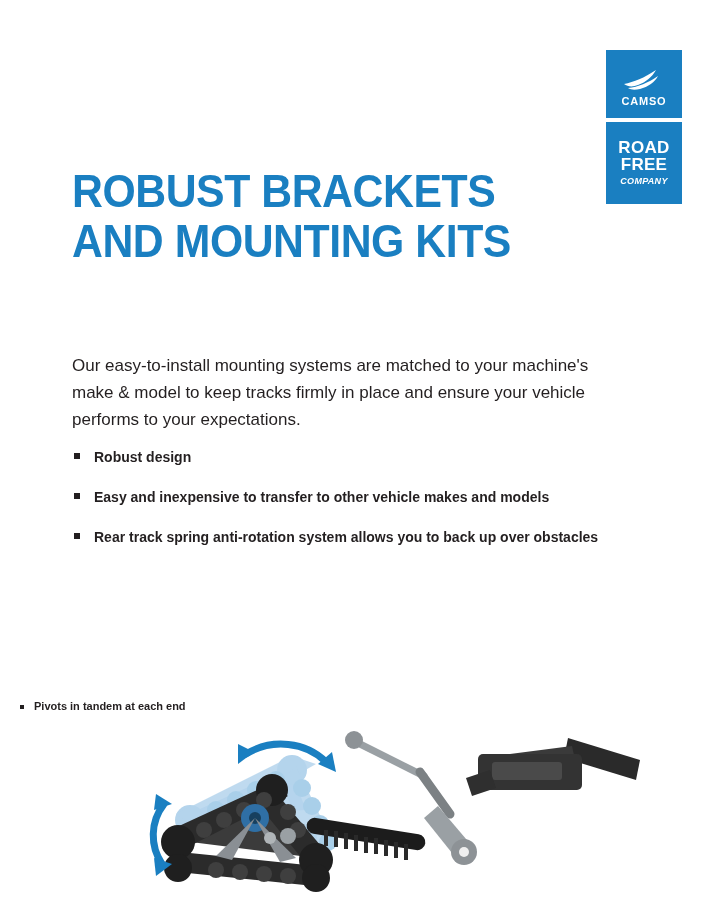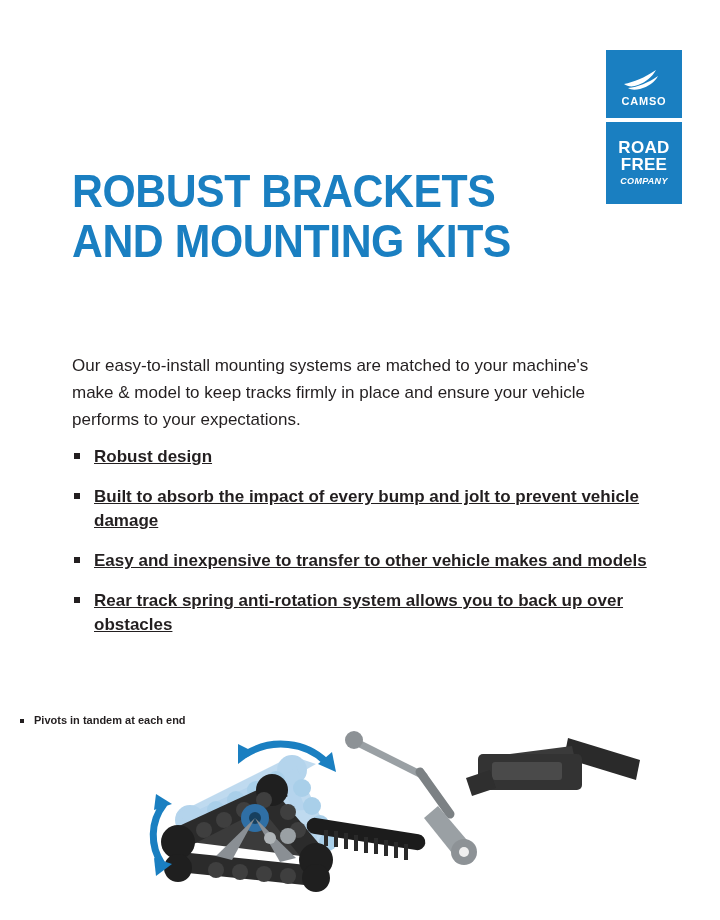--- a/index.html
+++ b/index.html
@@ -118,46 +118,44 @@
     top: 445px;
     width: 580px;
     margin: 0;
     padding: 0;
     list-style: none;
   }
   .bullets li {
     position: relative;
     padding-left: 22px;
     margin-bottom: 16px;
-    font-size: 17px;
+    font-size: 14px;
     font-weight: bold;
     line-height: 24px;
     color: #231f20;
-    text-decoration: underline;
   }
   .bullets li::before {
     content: "";
     position: absolute;
     left: 2px;
     top: 8px;
     width: 6px;
     height: 6px;
     background: #231f20;
   }
 
   
   .footnote {
     position: absolute;
     left: 20px;
     top: 700px;
     font-size: 11px;
     font-weight: bold;
     color: #231f20;
     padding-left: 14px;
-    margin-top: 14px;
   }
   .footnote::before {
     content: "";
     position: absolute;
     left: 0px;
     top: 5px;
     width: 4px;
     height: 4px;
     background: #231f20;
   }
@@ -200,21 +198,20 @@
   <span class="line">ROBUST BRACKETS</span>
   <span class="line">AND MOUNTING KITS</span>
 </div>
 
 <div class="intro">
   <p>Our easy-to-install mounting systems are matched to your machine's make &amp; model to keep tracks firmly in place and ensure your vehicle performs to your expectations.</p>
 </div>
 
 <ul class="bullets">
   <li>Robust design</li>
-  <li>Built to absorb the impact of every bump and jolt to prevent vehicle damage</li>
   <li>Easy and inexpensive to transfer to other vehicle makes and models</li>
   <li>Rear track spring anti-rotation system allows you to back up over obstacles</li>
 </ul>
 
 <div class="footnote">Pivots in tandem at each end</div>
 
 <div class="illustration">
   <svg class="illus-svg" width="580" height="190" viewBox="0 0 580 190" xmlns="http://www.w3.org/2000/svg" aria-hidden="true">
 
     <g>

